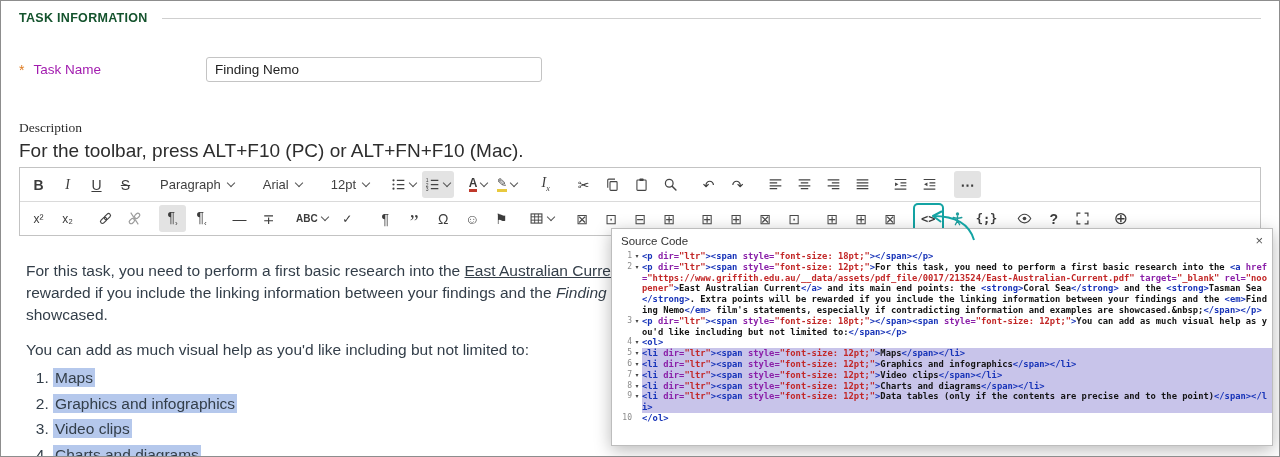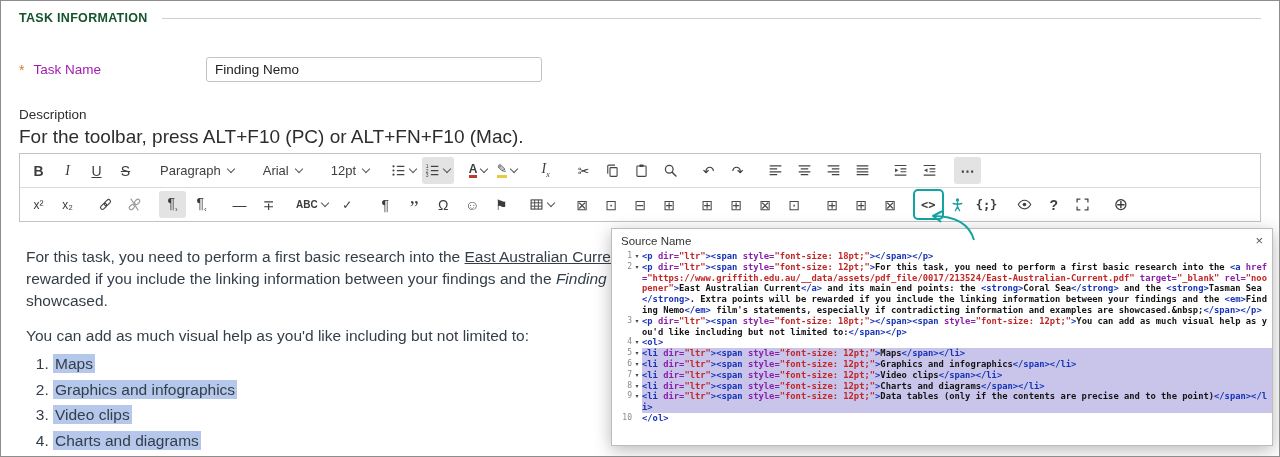--- a/index.html
+++ b/index.html
@@ -9,21 +9,21 @@
   .section-header{display:flex;align-items:center;padding:10px 18px 0 18px;}
   .section-title{font-size:12.5px;font-weight:bold;letter-spacing:.3px;color:#14532d;white-space:nowrap;}
   .section-rule{flex:1;height:1px;background:#cfcfcf;margin-left:14px;}
   
   .field-row{display:flex;align-items:center;margin:32px 18px 0;}
   .label-cell{width:187px;display:flex;align-items:center;}
   .req{color:#dd7a1f;margin-right:9px;font-size:14px;}
   .field-label{font-size:13.5px;color:#a21caf;}
   .text-input{width:318px;height:23px;border:1px solid #c4c4c4;border-radius:3px;padding:0 8px;
               font-size:13.5px;color:#222;font-family:inherit;}
-  .desc-label{margin:25px 18px 0;font-size:13.5px;}
+  .desc-label{margin:38px 18px 0;font-size:13.5px;font-family:Liberation Serif, serif;}
   .hint{margin:4px 18px 5px;font-size:19px;}
   
   .toolbar{margin:0 18px;border:1px solid #c3c3c3;background:#fff;}
   .tb-row{display:flex;align-items:center;padding:3px 4px;}
   .tb-row1{border-bottom:1px solid #dadada;}
   .tb-btn{display:inline-flex;align-items:center;justify-content:center;min-width:27px;height:27px;
           border:none;background:transparent;border-radius:3px;margin:0 1px;padding:0 3px;
           font-family:inherit;color:#3c3c3c;cursor:pointer;flex-shrink:0;}
   .tb-wide{padding:0 7px;}
   .tb-active{background:#e3e3e3;}
@@ -432,21 +432,21 @@
         <li><span class="hl">Maps</span></li>
         <li><span class="hl">Graphics and infographics</span></li>
         <li><span class="hl">Video clips</span></li>
         <li><span class="hl">Charts and diagrams</span></li>
         <li><span class="hl">Data tables (only if the contents are precise and to the point)</span></li>
       </ol>
   </div>
 
   <div class="dialog">
     <div class="dialog-header">
-      <span class="dialog-title">Source Name</span>
+      <span class="dialog-title">Source Code</span>
       <button class="dialog-close" type="button">×</button>
     </div>
     <div class="code-wrap">
         <div class="code-line">
           <span class="ln">1</span>
           <span class="fold">▾</span>
           <span class="code"><span class="tok-tag">&lt;p</span> <span class="tok-attr">dir=</span><span class="tok-str">"ltr"</span><span class="tok-tag">&gt;</span><span class="tok-tag">&lt;span</span> <span class="tok-attr">style=</span><span class="tok-str">"font-size: 18pt;"</span><span class="tok-tag">&gt;</span><span class="tok-tag">&lt;/span</span><span class="tok-tag">&gt;</span><span class="tok-tag">&lt;/p</span><span class="tok-tag">&gt;</span></span>
         </div>
         <div class="code-line">
           <span class="ln">2</span>

